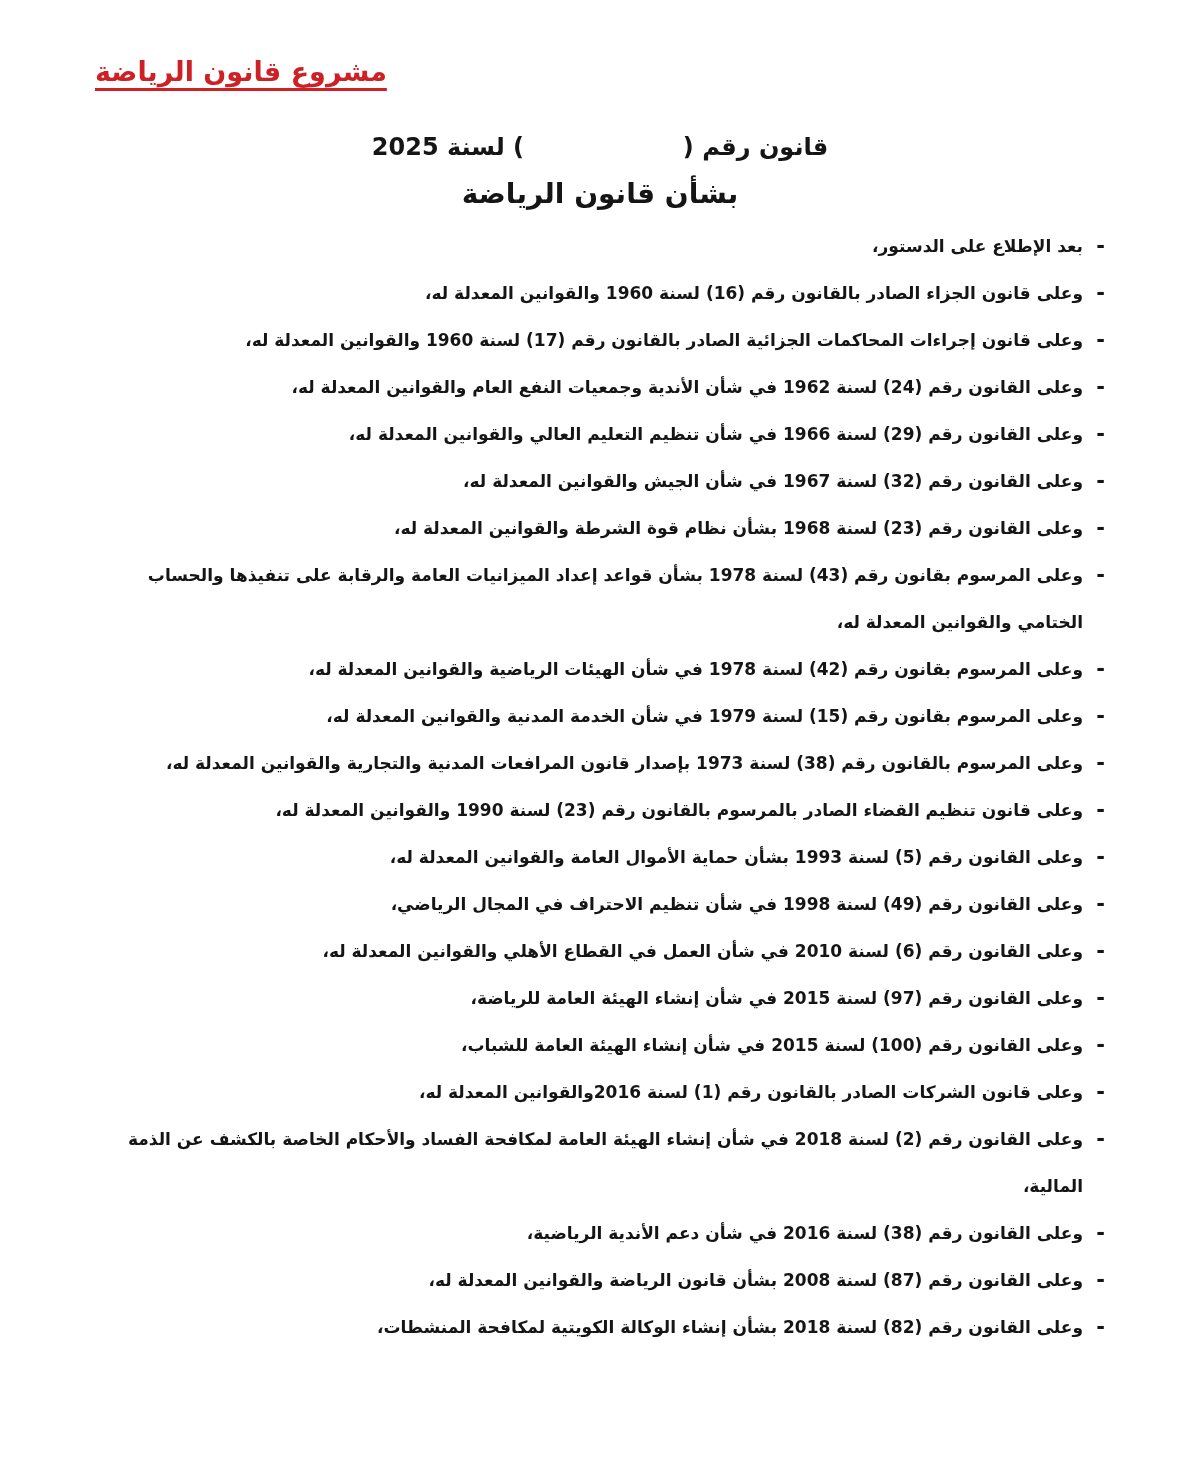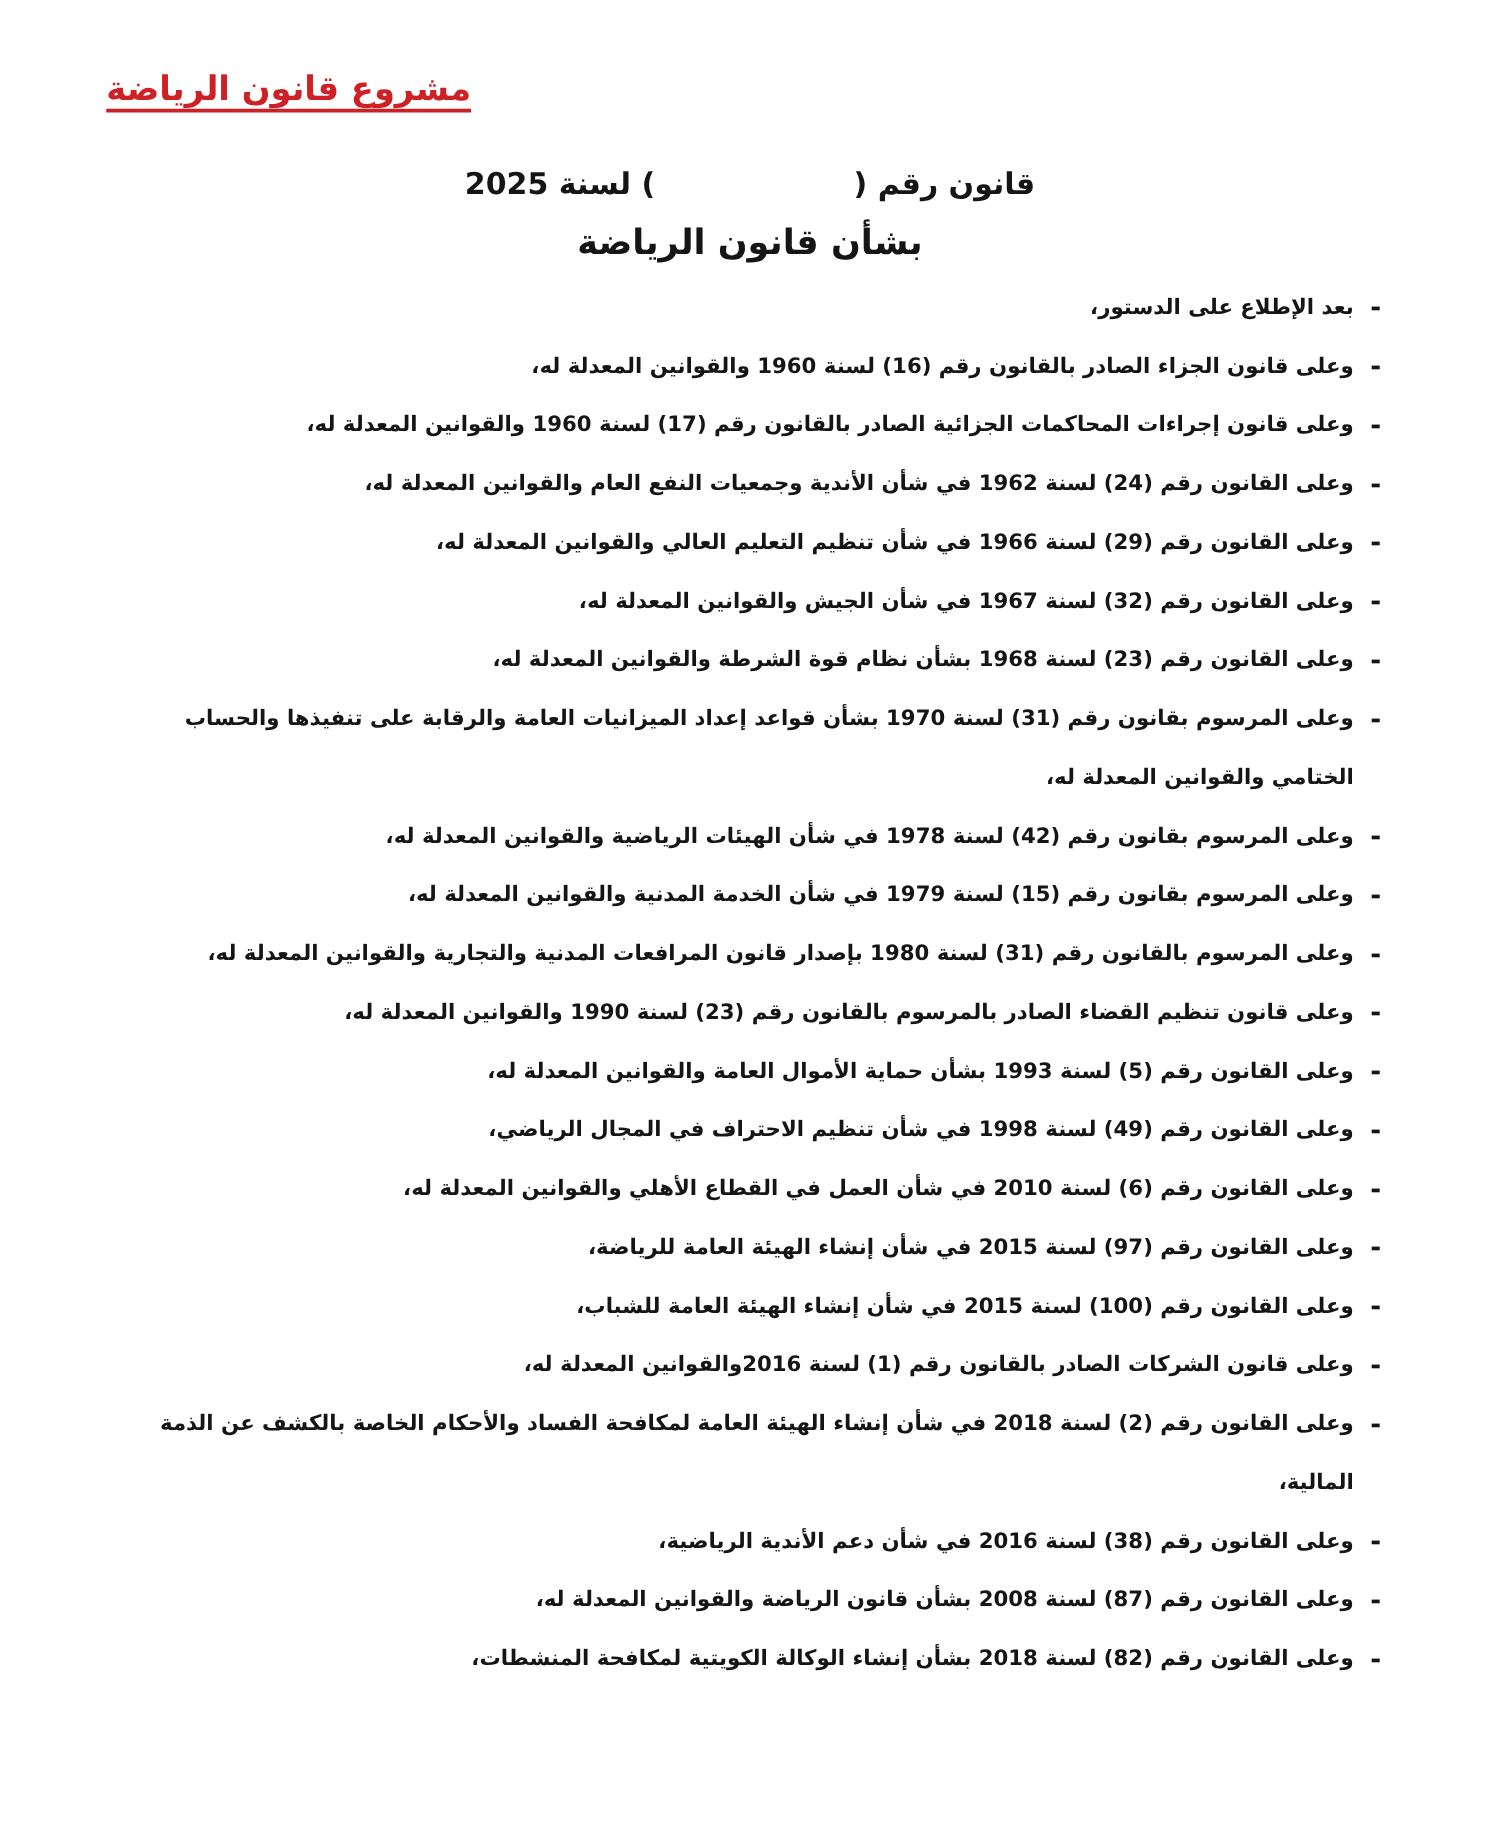--- a/index.html
+++ b/index.html
@@ -17,21 +17,21 @@
   }
   .page {
     position: absolute;
     inset: 0;
     background: #ffffff;
   }
   
   .doc-title {
     position: absolute;
     top: 56px;
-    left: 85px;
+    left: 95px;
     direction: rtl;
     font-size: 27px;
     font-weight: bold;
     color: #ce2126;
     text-decoration: underline;
     text-decoration-thickness: 2.5px;
     text-underline-offset: 7px;
     white-space: nowrap;
   }
   
@@ -119,33 +119,33 @@
       <div class="item">
         <span class="dash">-</span>
         <span class="txt">وعلى القانون رقم (32) لسنة 1967 في شأن الجيش والقوانين المعدلة له،</span>
       </div>
       <div class="item">
         <span class="dash">-</span>
         <span class="txt">وعلى القانون رقم (23) لسنة 1968 بشأن نظام قوة الشرطة والقوانين المعدلة له،</span>
       </div>
       <div class="item">
         <span class="dash">-</span>
-        <span class="txt">وعلى المرسوم بقانون رقم (31) لسنة 1970 بشأن قواعد إعداد الميزانيات العامة والرقابة على تنفيذها والحساب الختامي والقوانين المعدلة له،</span>
+        <span class="txt">وعلى المرسوم بقانون رقم (43) لسنة 1978 بشأن قواعد إعداد الميزانيات العامة والرقابة على تنفيذها والحساب الختامي والقوانين المعدلة له،</span>
       </div>
       <div class="item">
         <span class="dash">-</span>
         <span class="txt">وعلى المرسوم بقانون رقم (42) لسنة 1978 في شأن الهيئات الرياضية والقوانين المعدلة له،</span>
       </div>
       <div class="item">
         <span class="dash">-</span>
         <span class="txt">وعلى المرسوم بقانون رقم (15) لسنة 1979 في شأن الخدمة المدنية والقوانين المعدلة له،</span>
       </div>
       <div class="item">
         <span class="dash">-</span>
-        <span class="txt">وعلى المرسوم بالقانون رقم (31) لسنة 1980 بإصدار قانون المرافعات المدنية والتجارية والقوانين المعدلة له،</span>
+        <span class="txt">وعلى المرسوم بالقانون رقم (38) لسنة 1973 بإصدار قانون المرافعات المدنية والتجارية والقوانين المعدلة له،</span>
       </div>
       <div class="item">
         <span class="dash">-</span>
         <span class="txt">وعلى قانون تنظيم القضاء الصادر بالمرسوم بالقانون رقم (23) لسنة 1990 والقوانين المعدلة له،</span>
       </div>
       <div class="item">
         <span class="dash">-</span>
         <span class="txt">وعلى القانون رقم (5) لسنة 1993 بشأن حماية الأموال العامة والقوانين المعدلة له،</span>
       </div>
       <div class="item">

